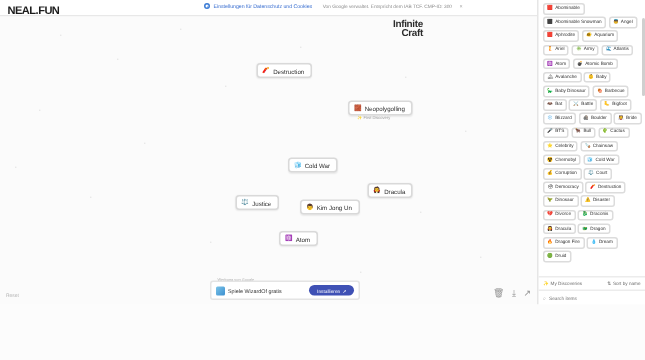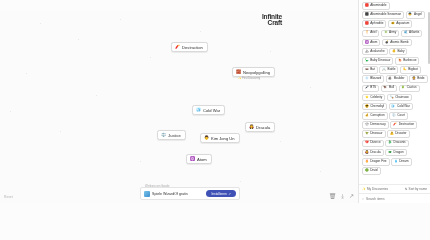--- a/index.html
+++ b/index.html
@@ -173,20 +173,29 @@
     position: absolute; right: 0.5px; top: 12px;
     width: 1.4px; height: 52px;
     background: #cfcfcf; border-radius: 1px;
   }
 </style>
 </head>
 <body>
 
 <div id="app">
 
+  <div class="topbar">
+    <div class="logo">NEAL.FUN</div>
+    <div class="consent-wrap">
+      <span class="consent-icon">i</span>
+      <span class="consent-link">Einstellungen für Datenschutz und Cookies</span>
+      <span class="consent-note">Von Google verwaltet. Entspricht dem IAB TCF. CMP-ID: 300</span>
+      <span class="consent-x">×</span>
+    </div>
+  </div>
 
   <div class="canvas">
 
     <span class="speck" style="left:40px;  top:12px;"></span>
     <span class="speck" style="left:78px;  top:28px;"></span>
     <span class="speck" style="left:120px; top:8px;"></span>
     <span class="speck" style="left:150px; top:46px;"></span>
     <span class="speck" style="left:26px;  top:62px;"></span>
     <span class="speck" style="left:96px;  top:84px;"></span>
     <span class="speck" style="left:200px; top:20px;"></span>

